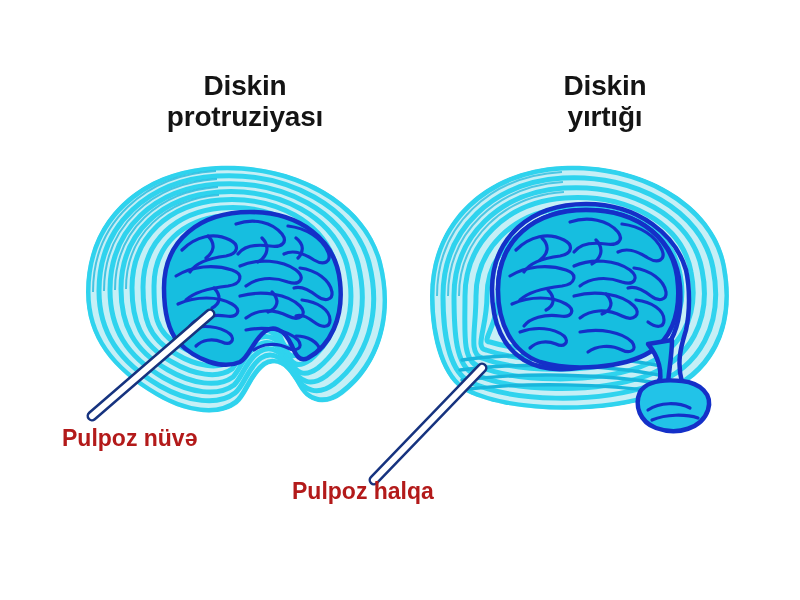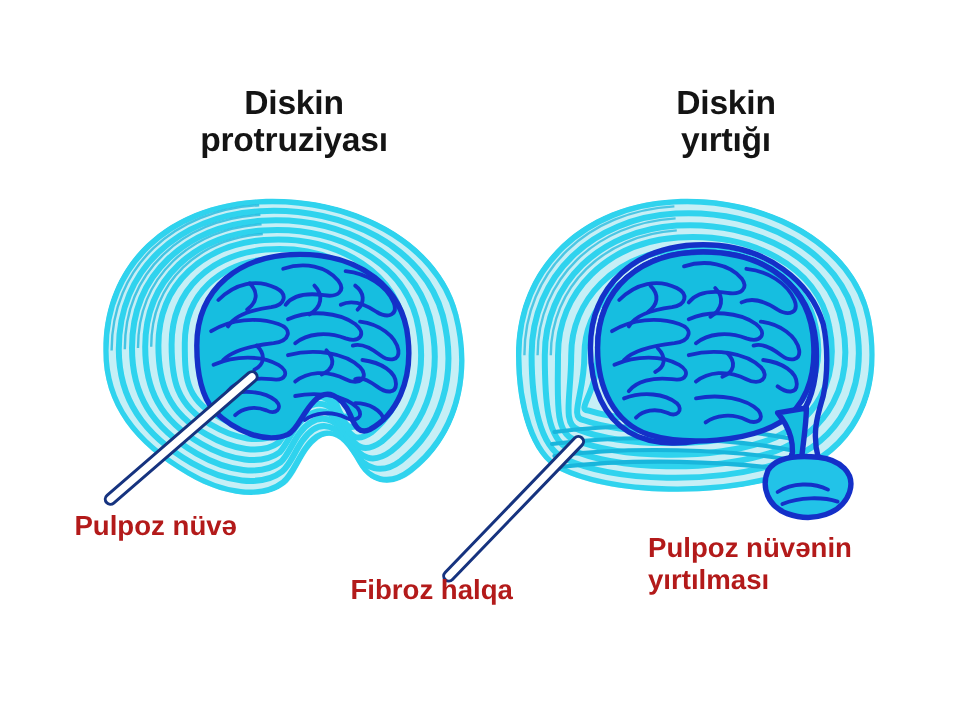--- a/index.html
+++ b/index.html
@@ -214,18 +214,16 @@
   </svg>
 
   <div class="title" id="title-left">Diskin
 protruziyası</div>
 
   <div class="title" id="title-right">Diskin
 yırtığı</div>
 
   <div class="redlabel" id="label-nucleus">Pulpoz nüvə</div>
 
-  <div class="redlabel" id="label-annulus">Fibroz halqa</div>
-
-  <div class="redlabel" id="label-herniation">Pulpoz nüvənin
-yırtılması</div>
+  <div class="redlabel" id="label-annulus">Pulpoz halqa</div>
+
 
 </div>
 
 </body></html>

